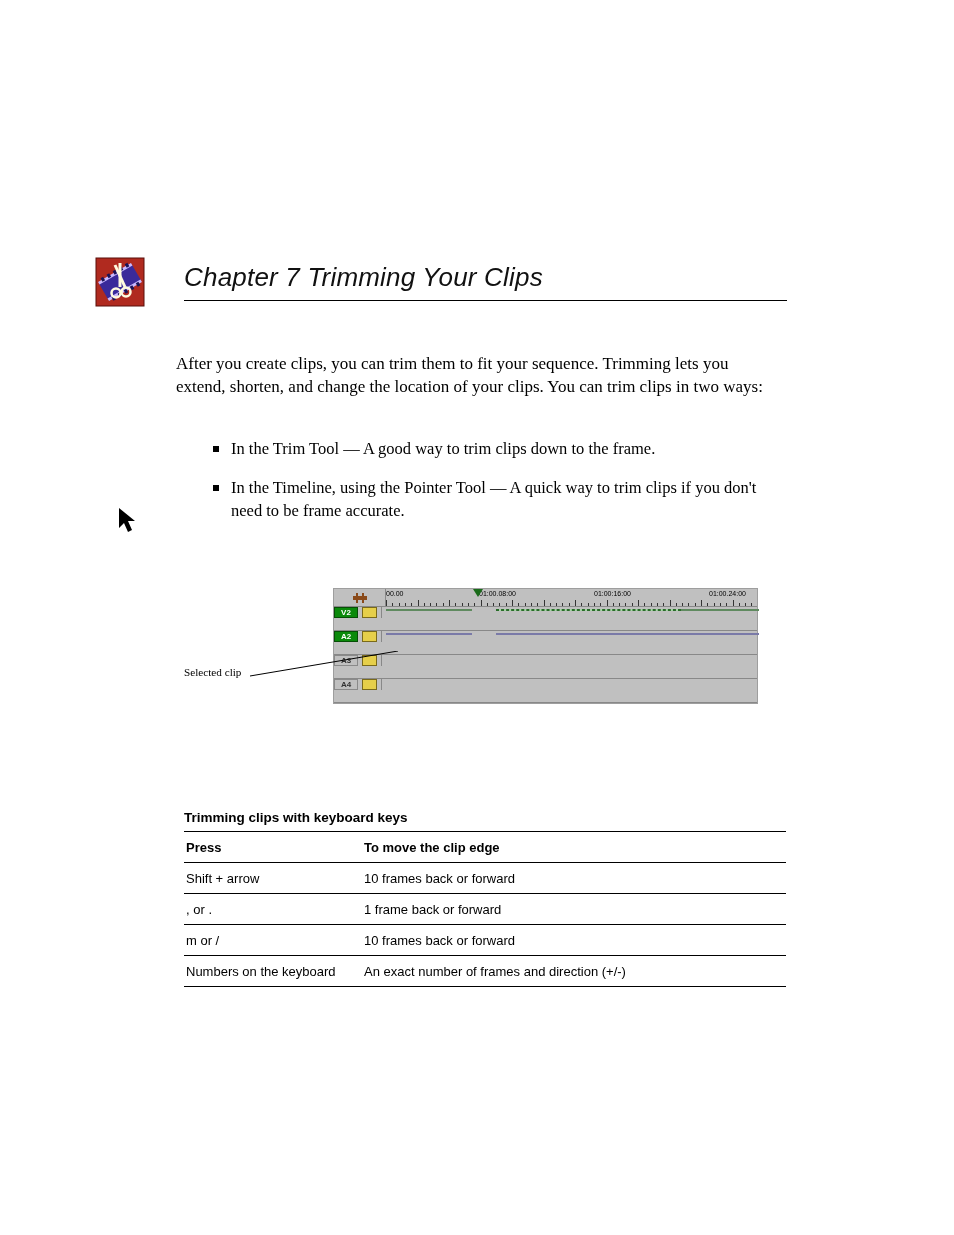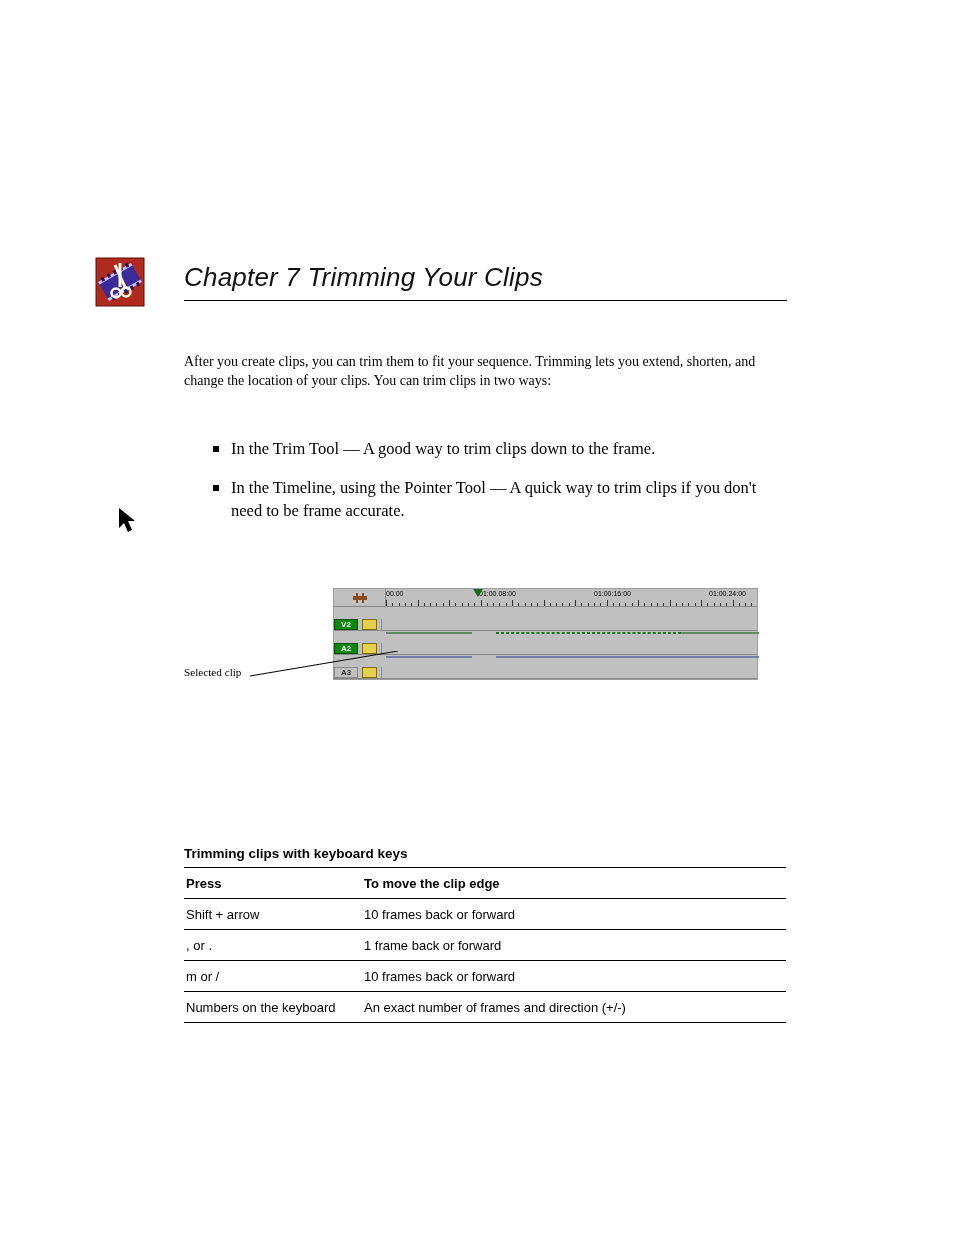--- a/index.html
+++ b/index.html
@@ -38,24 +38,24 @@
   .chapter-rule {
     position: absolute;
     left: 184px;
     top: 300px;
     width: 603px;
     height: 0;
     border-top: 1px solid #000;
   }
   .intro-para {
     position: absolute;
-    left: 184px;
+    left: 176px;
     top: 352px;
     width: 602px;
-    font-size: 14px;
+    font-size: 17px;
     line-height: 1.38;
   }
   .bullet-list {
     position: absolute;
     left: 213px;
     top: 438px;
     width: 574px;
   }
   .bullet-item {
     display: flex;
@@ -146,21 +146,21 @@
     position: absolute;
     top: 0;
     width: 0; height: 0;
     border-left: 5px solid transparent;
     border-right: 5px solid transparent;
     border-top: 8px solid #1a6b1a;
     transform: translateX(-5px);
   }
   .tl-row {
     display: flex;
-    align-items: flex-end;
+    align-items: flex-start;
     height: 24px;
     border-bottom: 1px solid #888;
     background: #c0c0c0;
   }
   .tl-row.thin { height: 20px; }
   .tl-label {
     width: 24px;
     display: flex;
     align-items: center;
     justify-content: center;
@@ -217,21 +217,20 @@
     position: absolute;
     left: 184px;
     top: 810px;
     width: 602px;
     font-family: "Helvetica Neue", Arial, sans-serif;
   }
   .table-title {
     font-size: 13.5px;
     font-weight: 600;
     margin-bottom: 6px;
-    margin-top: 36px;
   }
   table.kbd {
     width: 100%;
     border-collapse: collapse;
   }
   table.kbd th, table.kbd td {
     text-align: left;
     font-size: 13px;
     padding: 8px 2px 7px 2px;
     border-bottom: 1px solid #000;
@@ -409,20 +408,28 @@
 
     <div class="tl-row">
       <div class="tl-label grey">A3</div>
       <div class="tl-toggle">
           <div class="tl-toggle-inner"></div>
         </div>
       <div class="tl-gutter"></div>
       <div class="tl-track"></div>
     </div>
 
+    <div class="tl-row">
+      <div class="tl-label grey">A4</div>
+      <div class="tl-toggle">
+          <div class="tl-toggle-inner"></div>
+        </div>
+      <div class="tl-gutter"></div>
+      <div class="tl-track"></div>
+    </div>
   </div>
 
   <div class="select-label">Selected clip</div>
   <svg class="pointer-line" viewBox="0 0 150 48">
     <line x1="0" y1="25" x2="148" y2="0" stroke="#000" stroke-width="1"></line>
   </svg>
 
   <div class="table-wrap">
     <div class="table-title">Trimming clips with keyboard keys</div>
     <table class="kbd">

